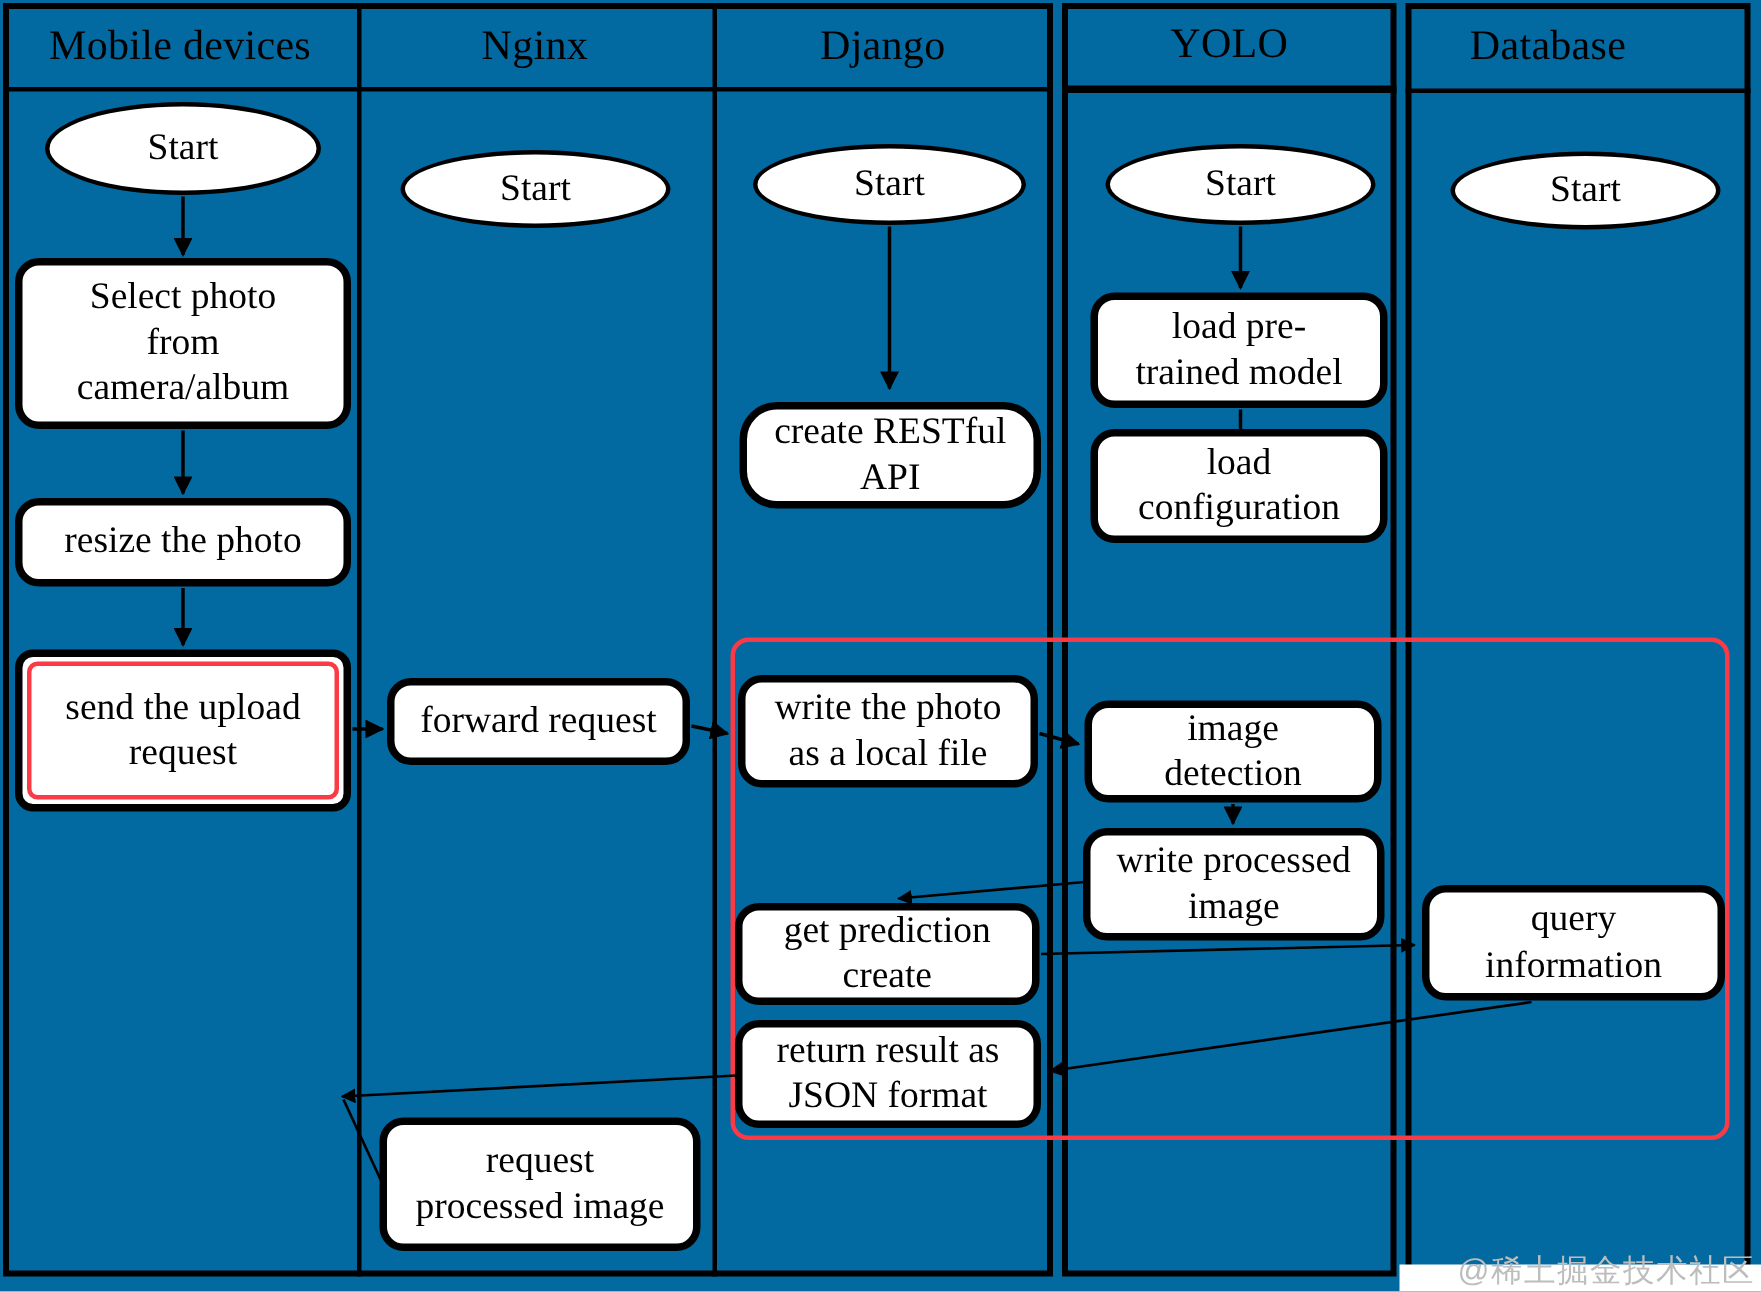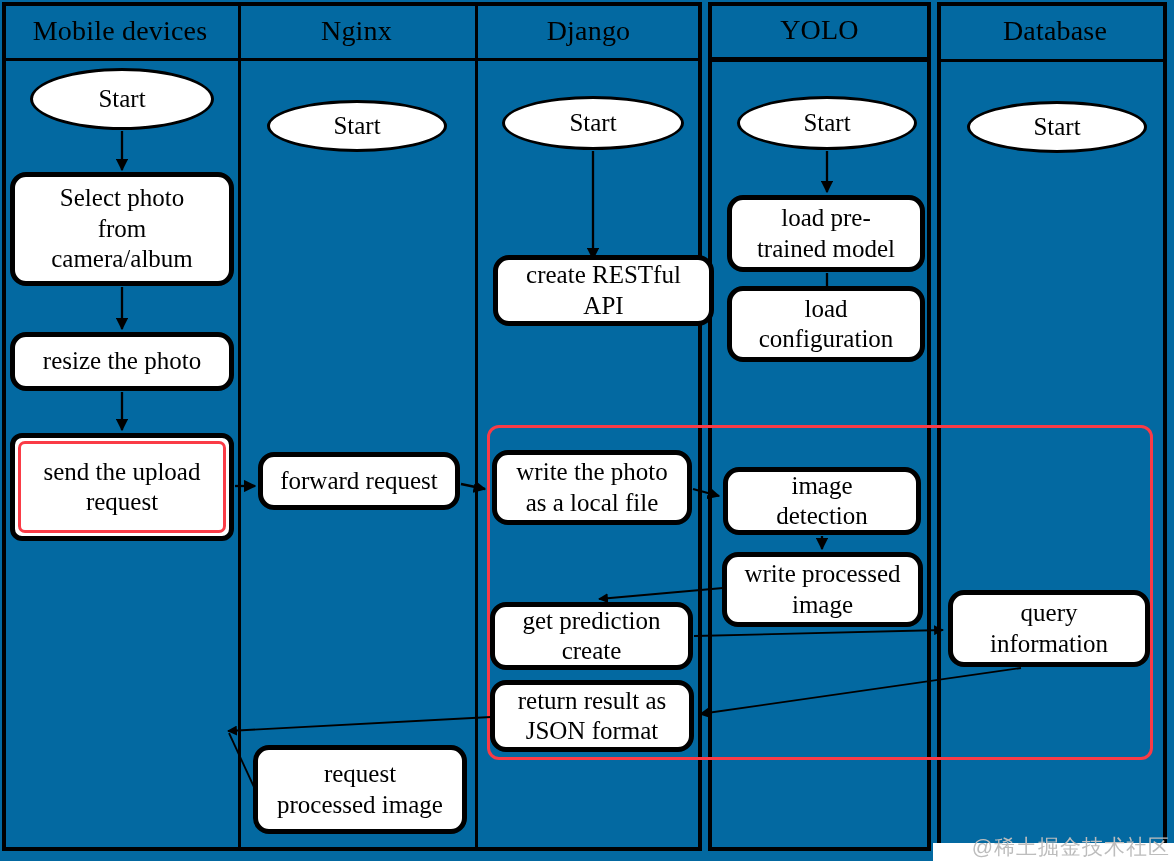--- a/index.html
+++ b/index.html
@@ -63,21 +63,21 @@
     </div>
   <div class="lane-header" style="left:238px;top:4px;width:237px;height:54px;">
       <span>Nginx</span>
     </div>
   <div class="lane-header" style="left:708px;top:4px;width:223px;height:52px;">
       <span>YOLO</span>
     </div>
   <div class="lane-header" style="left:475px;top:4px;width:227px;height:54px;">
       <span>Django</span>
     </div>
-  <div class="lane-header" style="left:937px;top:4px;width:190px;height:54px;padding-left:23px;">
+  <div class="lane-header" style="left:937px;top:4px;width:190px;height:54px;">
       <span>Database</span>
     </div>
 
   <div id="red-rect"></div>
 
   <svg id="arrows" width="1174" height="861">
     <defs>
       <marker id="ah" viewBox="0 0 10 10" refX="9" refY="5" markerWidth="5.5" markerHeight="5.5" orient="auto-start-reverse">
         <path d="M0,0 L10,5 L0,10 z" fill="#000"></path>
       </marker>
@@ -129,21 +129,21 @@
     </div>
 
   <div class="node" style="left:258px;top:452px;width:202px;height:58px;">
       <span>forward request</span>
     </div>
   <div class="node" style="left:253px;top:745px;width:214px;height:89px;">
       <span>request
 processed image</span>
     </div>
 
-  <div class="node" style="left:493px;top:255px;width:221px;height:71px;">
+  <div class="node" style="left:493px;top:268px;width:201px;height:71px;border-radius:25px;">
       <span>create RESTful
 API</span>
     </div>
   <div class="node" style="left:492px;top:450px;width:200px;height:75px;">
       <span>write the photo
 as a local file</span>
     </div>
   <div class="node" style="left:490px;top:602px;width:203px;height:68px;">
       <span>get prediction
 create</span>

